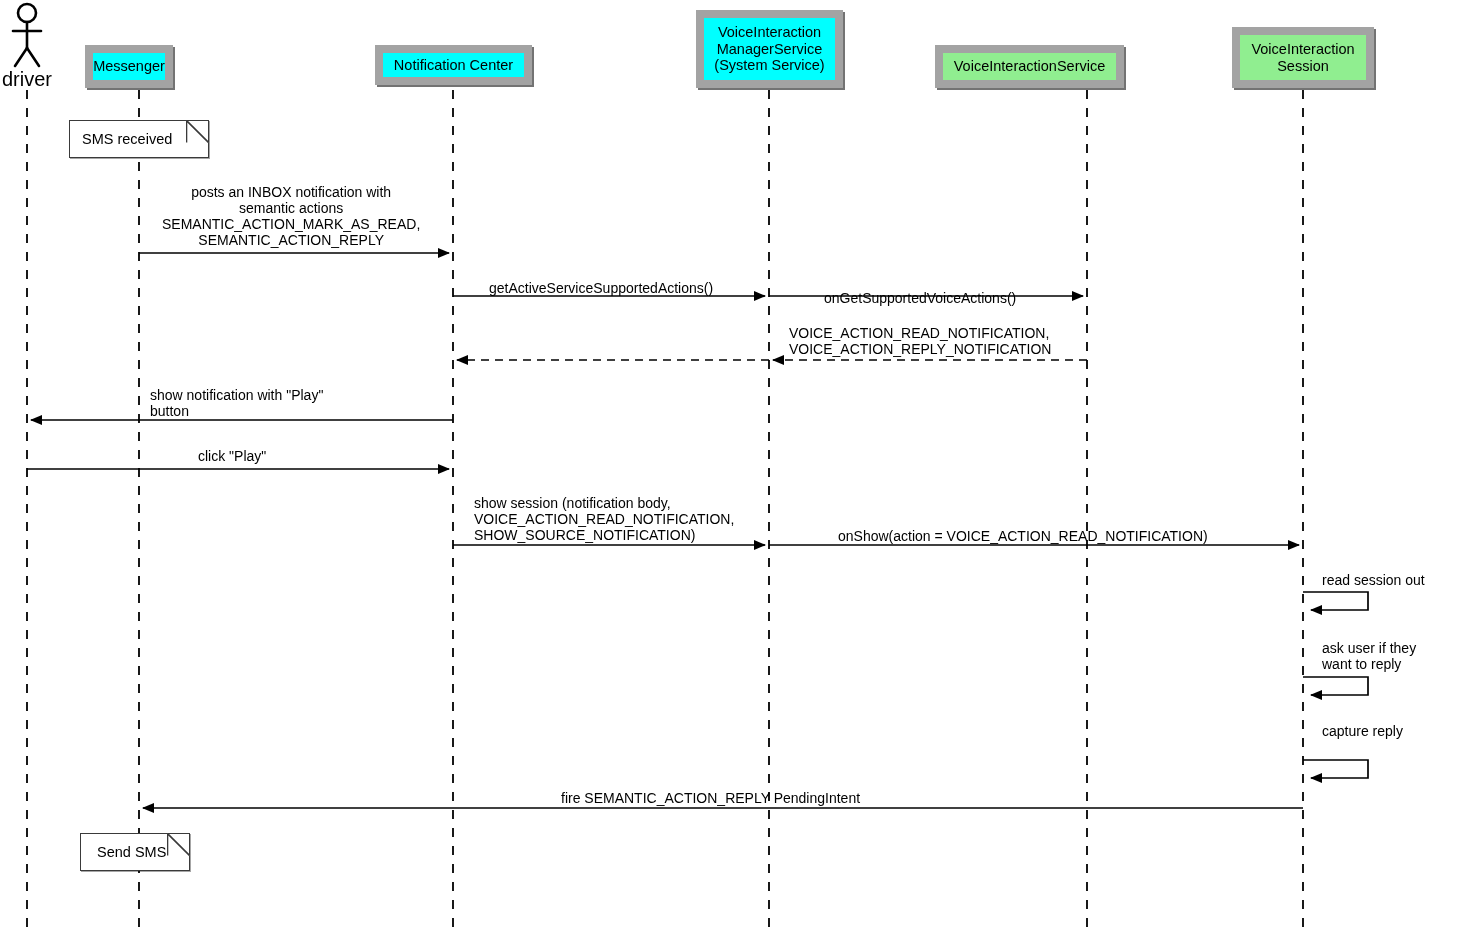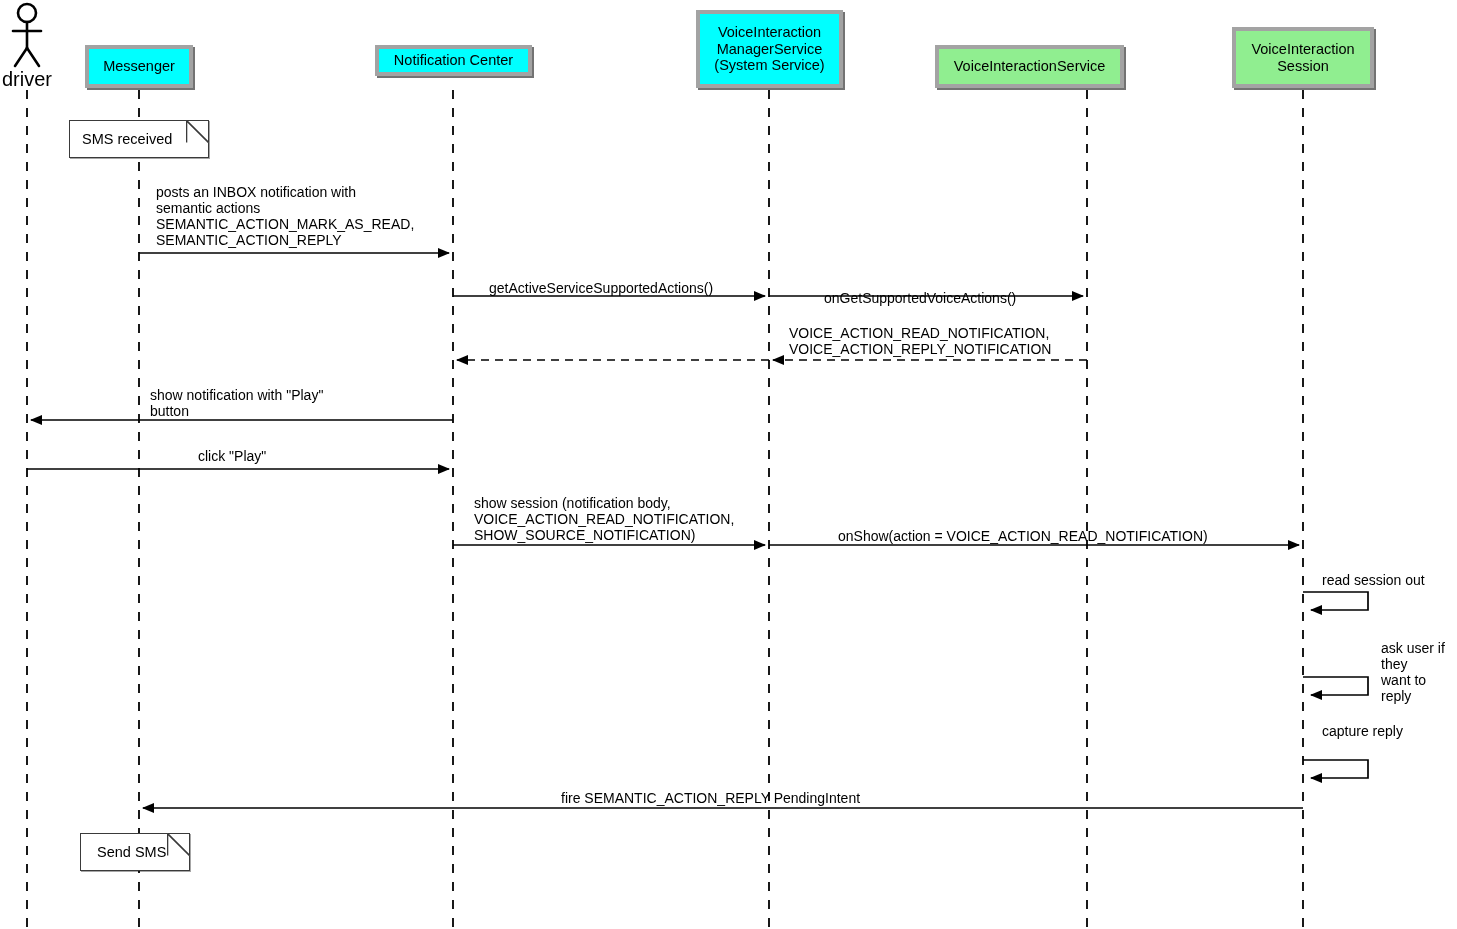--- a/index.html
+++ b/index.html
@@ -14,21 +14,21 @@
     width: 1457px;
     height: 929px;
     overflow: hidden;
     background: #ffffff;
   }
   #seq-svg { position: absolute; left: 0; top: 0; }
 
   
   .participant-box {
     position: absolute;
-    border: 4px solid #a3a3a3;
+    border: 8px solid #a3a3a3;
     box-shadow: 2px 2px 0 rgba(0,0,0,0.55);
     display: flex;
     align-items: center;
     justify-content: center;
     text-align: center;
     font-size: 14.5px;
     line-height: 16.5px;
     color: #000000;
     padding: 6px 6px;
     white-space: pre-line;
@@ -132,23 +132,23 @@
 
     <g stroke="#000" stroke-width="1.7" fill="none">
       <path d="M1303,592 L1368,592 L1368,610 L1311,610" marker-end="url(#arrow-l)"></path>
       <path d="M1303,677 L1368,677 L1368,695 L1311,695" marker-end="url(#arrow-l)"></path>
       <path d="M1303,760 L1368,760 L1368,778 L1311,778" marker-end="url(#arrow-l)"></path>
     </g>
   </svg>
 
   <div class="actor-label" style="left:0px; top:68px; width:54px;">driver</div>
 
-  <div class="participant-box cyan" style="left:85px; top:45px; width:108px; height:43px;">Messenger</div>
-
-  <div class="participant-box cyan" style="left:375px; top:45px; width:157px; height:31px;">Notification Center</div>
+  <div class="participant-box cyan" style="left:85px; top:45px; width:88px; height:43px;">Messenger</div>
+
+  <div class="participant-box cyan" style="left:375px; top:45px; width:157px; height:40px;">Notification Center</div>
 
   <div class="participant-box cyan" style="left:696px; top:10px; width:147px; height:78px;">VoiceInteraction
 ManagerService
 (System Service)</div>
 
   <div class="participant-box green" style="left:935px; top:45px; width:189px; height:43px;">VoiceInteractionService</div>
 
   <div class="participant-box green" style="left:1232px; top:27px; width:142px; height:61px;">VoiceInteraction
 Session</div>
 
@@ -162,21 +162,21 @@
   </div>
 
   <div class="note" style="left:80px; top:833px; width:110px; height:38px;">
     <span>Send SMS</span>
     <svg style="position:absolute;top:-1px;right:-1px;" width="23" height="23">
       <path d="M0.5,0.5 L22.5,22.5 L0.5,22.5 z" fill="#ffffff" stroke="none"></path>
       <path d="M0.5,0.5 L22.5,22.5 M0.5,0.5 L0.5,22.5" stroke="#3a3a3a" stroke-width="1.6" fill="none"></path>
     </svg>
   </div>
 
-  <div class="msg-label" style="left:156px; top:184px;">posts an INBOX notification with
+  <div class="msg-label" style="left:162px; top:184px;text-align:center;">posts an INBOX notification with
 semantic actions
 SEMANTIC_ACTION_MARK_AS_READ,
 SEMANTIC_ACTION_REPLY</div>
 
   <div class="msg-label" style="left:489px; top:280px;">getActiveServiceSupportedActions()</div>
 
   <div class="msg-label" style="left:824px; top:280px;margin-top:10px;">onGetSupportedVoiceActions()</div>
 
   <div class="msg-label" style="left:789px; top:325px;">VOICE_ACTION_READ_NOTIFICATION,
 VOICE_ACTION_REPLY_NOTIFICATION</div>
@@ -189,18 +189,18 @@
   <div class="msg-label" style="left:474px; top:495px;">show session (notification body,
 VOICE_ACTION_READ_NOTIFICATION,
 SHOW_SOURCE_NOTIFICATION)</div>
 
   <div class="msg-label" style="left:838px; top:528px;">onShow(action = VOICE_ACTION_READ_NOTIFICATION)</div>
 
   <div class="msg-label" style="left:561px; top:790px;">fire SEMANTIC_ACTION_REPLY PendingIntent</div>
 
   <div class="msg-label" style="left:1322px; top:572px;">read session out</div>
 
-  <div class="msg-label" style="left:1381px; top:640px;">ask user if they
+  <div class="msg-label" style="left:1322px; top:640px;">ask user if they
 want to reply</div>
 
   <div class="msg-label" style="left:1322px; top:723px;">capture reply</div>
 
 </div>
 
 </body></html>

